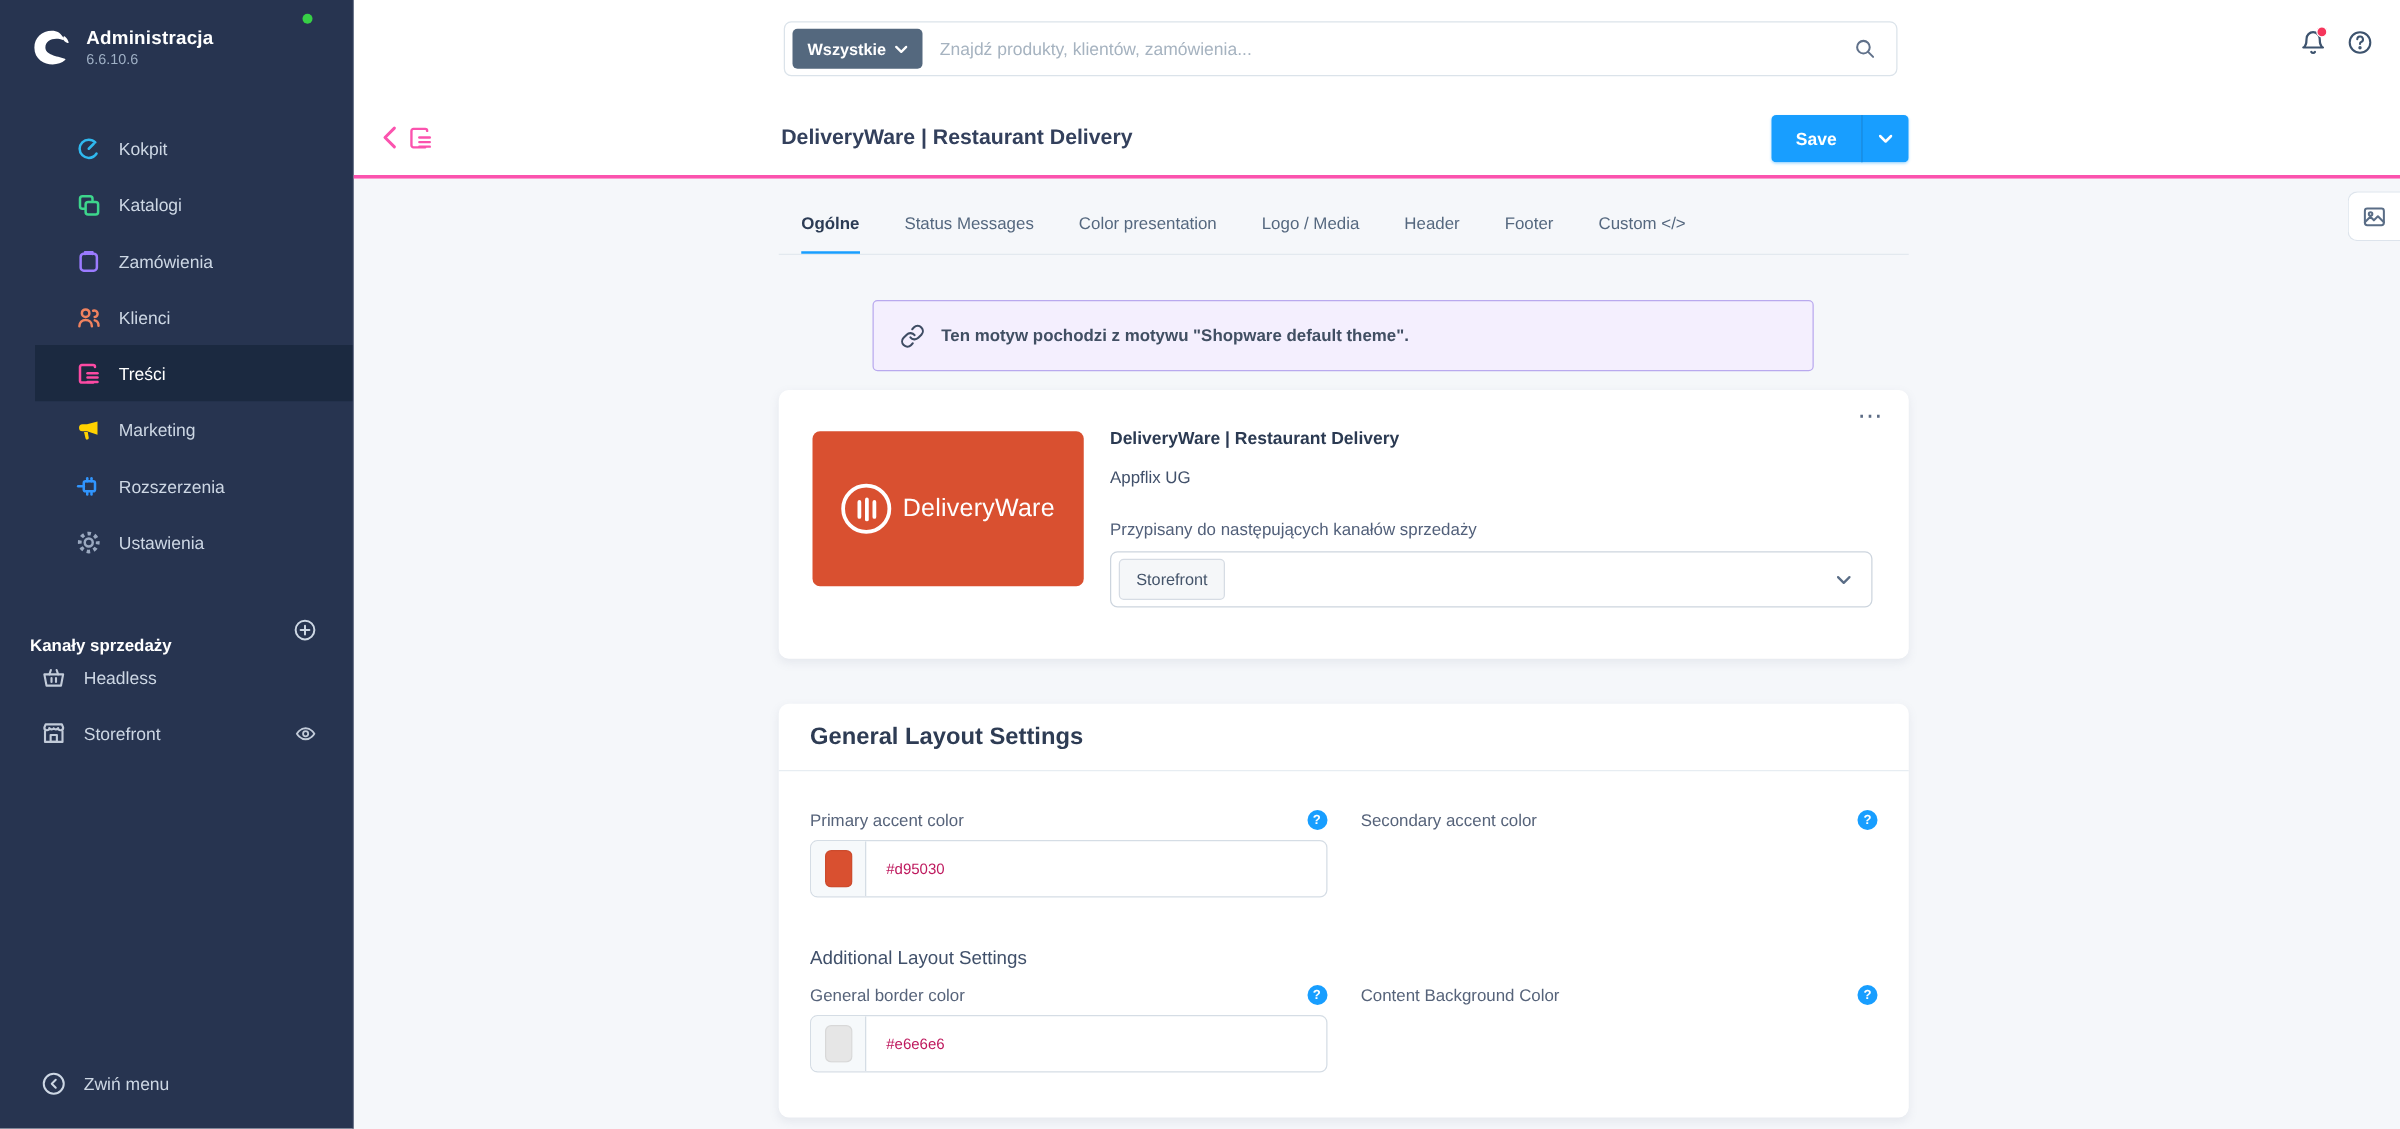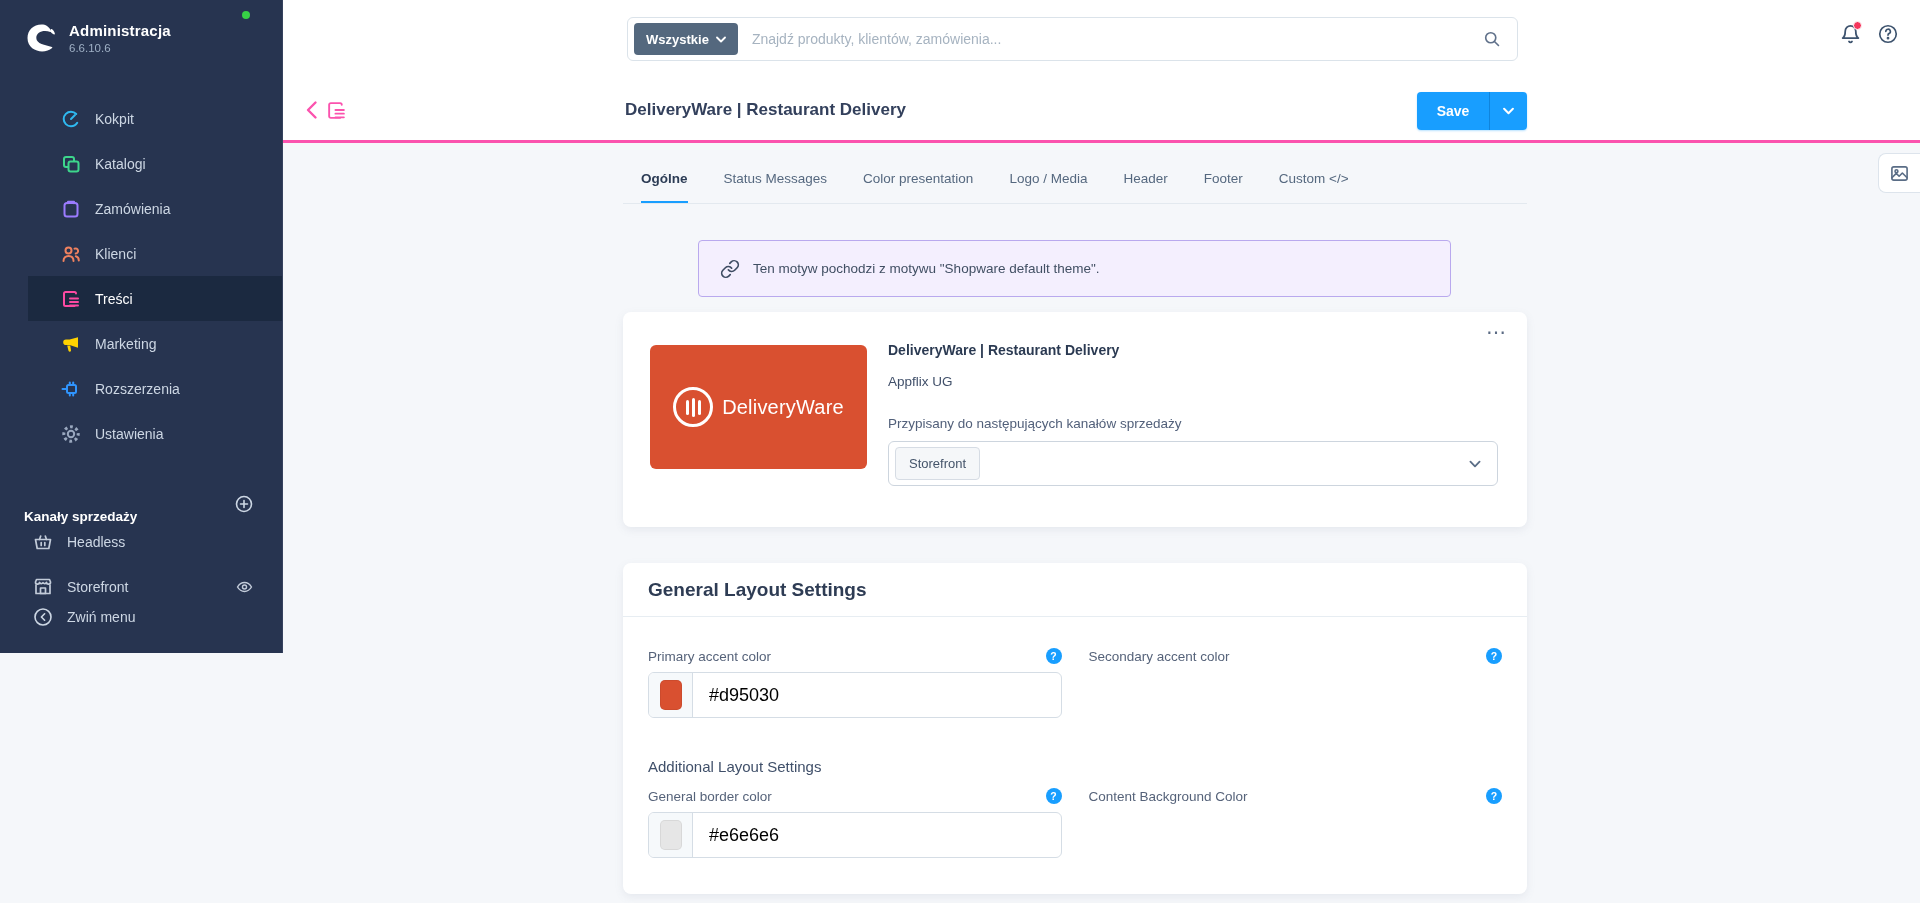--- a/index.html
+++ b/index.html
@@ -1,20 +1,20 @@
 <!DOCTYPE html>
 <html><head>
 <meta charset="utf-8">
 <style>
   * { margin:0; padding:0; box-sizing:border-box; }
   html,body { width:1920px; height:903px; overflow:hidden; font-family:"Liberation Sans", sans-serif; background:#f5f7fa; }
   .app { position:relative; width:1920px; height:903px; }
 
   
-  .sidebar { position:absolute; left:0; top:0; width:283px; height:653px; background:#273450; border-right:1px solid #36425e; color:#cdd7e4; }
+  .sidebar { position:absolute; left:0; top:0; width:283px; height:903px; background:#273450; border-right:1px solid #36425e; color:#cdd7e4; }
   .brand { display:flex; align-items:flex-start; padding:22px 0 0 24px; position:relative; }
   .brand svg { flex:0 0 auto; }
   .brand-text { margin-left:11px; }
   .brand-title { color:#ffffff; font-size:15px; font-weight:bold; letter-spacing:.2px; }
   .brand-version { color:#9fb0c5; font-size:11.5px; margin-top:3px; }
   .status-dot { position:absolute; right:32px; top:11px; width:8px; height:8px; border-radius:50%; background:#37d046; }
   .nav { margin-top:40px;margin-left:28px; }
   .nav-item { position:relative; display:flex; align-items:center; height:45px; padding-left:33px; cursor:pointer; font-size:14px; color:#cdd7e4; }
   .nav-item .icon { width:20px; height:20px; margin-right:14px; display:flex; align-items:center; justify-content:center; }
   .nav-item.active { background:#1b2940; color:#ffffff; }
@@ -46,21 +46,21 @@
 
   
   .content { position:relative; height:760px; background:#f5f7fa; overflow:hidden; }
   .media-toggle { position:absolute; right:0; top:10px; width:42px; height:40px; background:#fff; border:1px solid #dde4ec; border-right:none; border-radius:8px 0 0 8px; cursor:pointer; display:flex; align-items:center; justify-content:center; }
   .page-column { position:absolute; left:340px; top:0; width:904px; height:760px; }
 
   .tabs { position:absolute; left:0; top:28px; width:100%; height:33px; display:flex; gap:36px; padding-left:18px; border-bottom:1px solid #e3e9ef; }
   .tab { font-size:13.5px; color:#55687f; padding-bottom:12px; border-bottom:2px solid transparent; cursor:pointer; white-space:nowrap; }
   .tab.active { color:#2c3c55; font-weight:bold; border-bottom-color:#189eff; }
 
-  .banner { position:absolute; left:75px; top:97px; width:753px; height:57px; background:#f4effe; border:1px solid #b9a9ee; border-radius:4px; display:flex; align-items:center; padding:0 21px; gap:13px; }
+  .banner { position:absolute; left:75px; top:97px; width:753px; height:57px; background:#f4effe; border:1px solid #b9a9ee; border-radius:4px; display:flex; align-items:center; padding:0 21px; gap:13px;font-weight:bold; }
   .banner-text { font-size:13.5px; color:#414f63; }
 
   .card { position:absolute; left:0; width:904px; background:#fff; border-radius:8px; box-shadow:0 3px 8px rgba(120,135,160,.12); }
   .theme-card { top:169px; height:215px; }
   .theme-logo { position:absolute; left:27px; top:33px; width:217px; height:124px; background:#d95030; border-radius:6px; display:flex; align-items:center; justify-content:center; gap:9px; }
   .logo-circle { width:40px; height:40px; border:3px solid #ffffff; border-radius:50%; display:flex; align-items:center; justify-content:center; gap:3px; }
   .logo-circle i { display:block; width:3px; border-radius:2px; background:#fff; }
   .logo-circle i:nth-child(1){height:15px;} .logo-circle i:nth-child(2){height:19px;} .logo-circle i:nth-child(3){height:15px;}
   .logo-word { color:#fff; font-size:20px; letter-spacing:.2px; }
   .theme-info { position:absolute; left:265px; top:30px; right:30px; }
@@ -76,21 +76,21 @@
   .card-header { height:54px; border-bottom:1px solid #e7edf2; display:flex; align-items:center; padding:0 25px; }
   .card-header-title { font-size:19px; font-weight:bold; color:#2e3c54; }
   .card-body { padding:0 25px; }
   .field-grid { display:grid; grid-template-columns:1fr 1fr; column-gap:27px; margin-top:31px; }
   .label-row { display:flex; justify-content:space-between; align-items:center; margin-bottom:8px; }
   .field-label { font-size:13.5px; color:#56637a; }
   .help-dot { width:16px; height:16px; border-radius:50%; background:#189eff; color:#fff; font-size:10.5px; font-weight:bold; display:flex; align-items:center; justify-content:center; cursor:pointer; border:none; font-family:inherit; }
   .color-input { height:46px; border:1px solid #d5dde5; border-radius:6px; background:#fff; display:flex; overflow:hidden; }
   .swatch-cell { width:44px; background:#f6f9fb; border-right:1px solid #d5dde5; display:flex; align-items:center; justify-content:center; }
   .swatch { width:22px; height:30px; border-radius:5px; border:1px solid rgba(0,0,0,.06); }
-  .hex-value { align-self:center; padding-left:16px; font-size:18px; color:#000000; }
+  .hex-value { align-self:center; padding-left:16px; font-size:12px; color:#be185d; }
   .subsection-title { margin-top:40px; margin-bottom:13px; font-size:15px; color:#40506a; }
   .field-grid.second { margin-top:0; }
 </style>
 </head>
 <body>
 
 <div class="app">
 
   <aside class="sidebar">
     <div class="brand">

